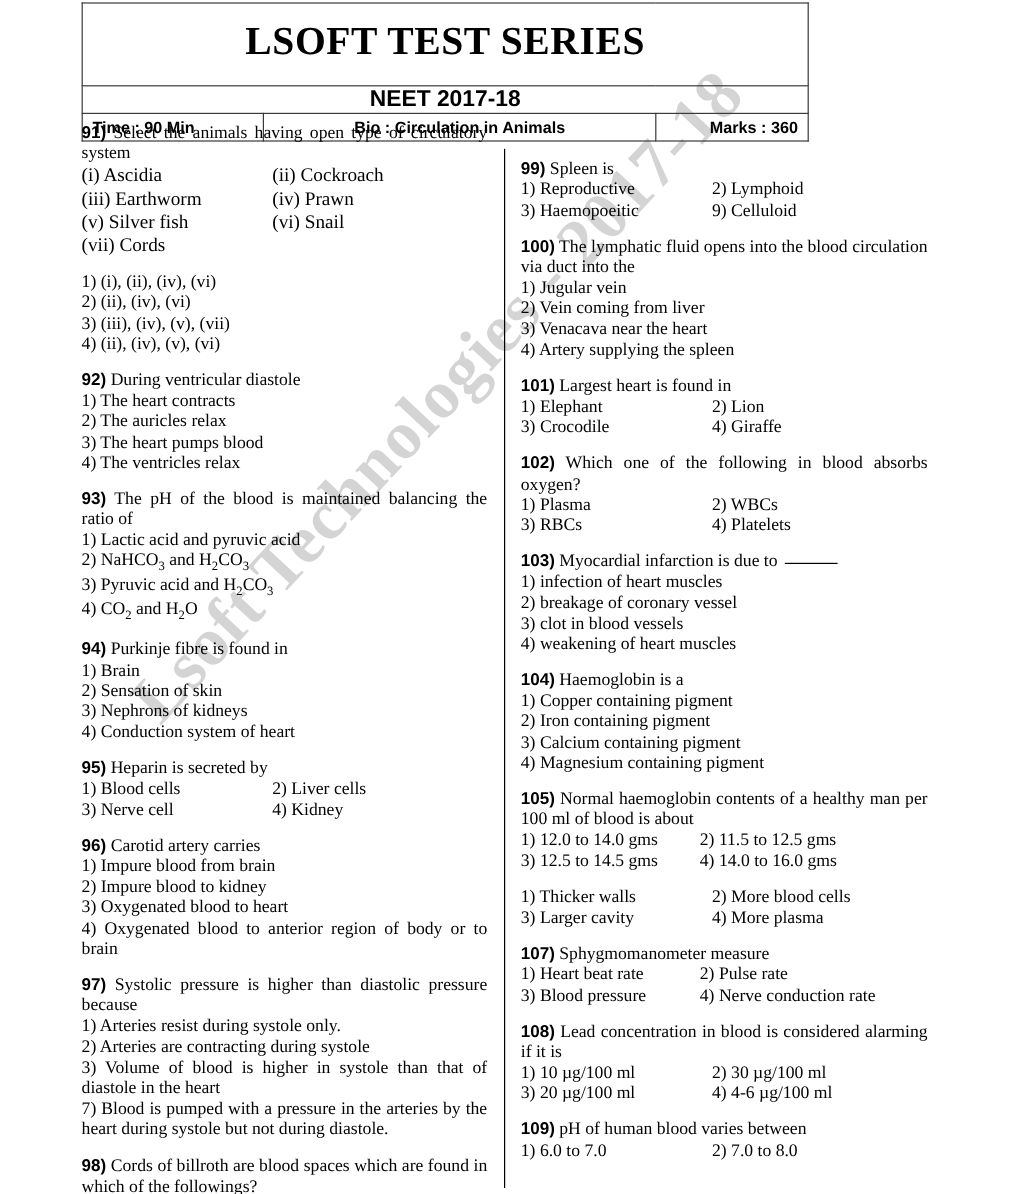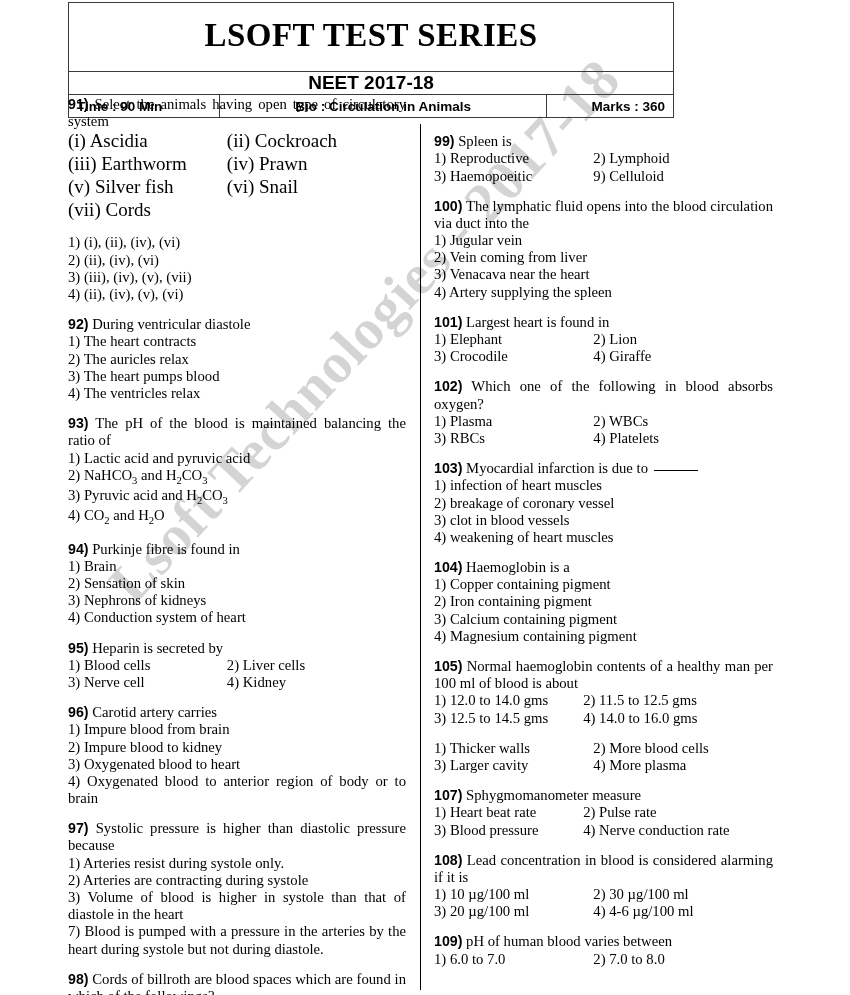--- a/index.html
+++ b/index.html
@@ -135,21 +135,21 @@
   .opt-row {
     display: flex;
     font-size: 14.7px;
     line-height: 1.17;
   }
   .opt-a { width: 47%; flex: 0 0 47%; }
   .opt-b { flex: 1 1 auto; }
   .opt-row.narrow .opt-a { width: 44%; flex: 0 0 44%; }
   .sub-row {
     display: flex;
-    font-size: 19px;
+    font-size: 16px;
     line-height: 1.2;
   }
   .sub-a { width: 47%; flex: 0 0 47%; }
   .sub-b { flex: 1 1 auto; }
   .gap { height: 13px; }
   .blankline {
     display: inline-block;
     width: 44px;
     border-bottom: 1.4px solid #000;
     vertical-align: 2px;

